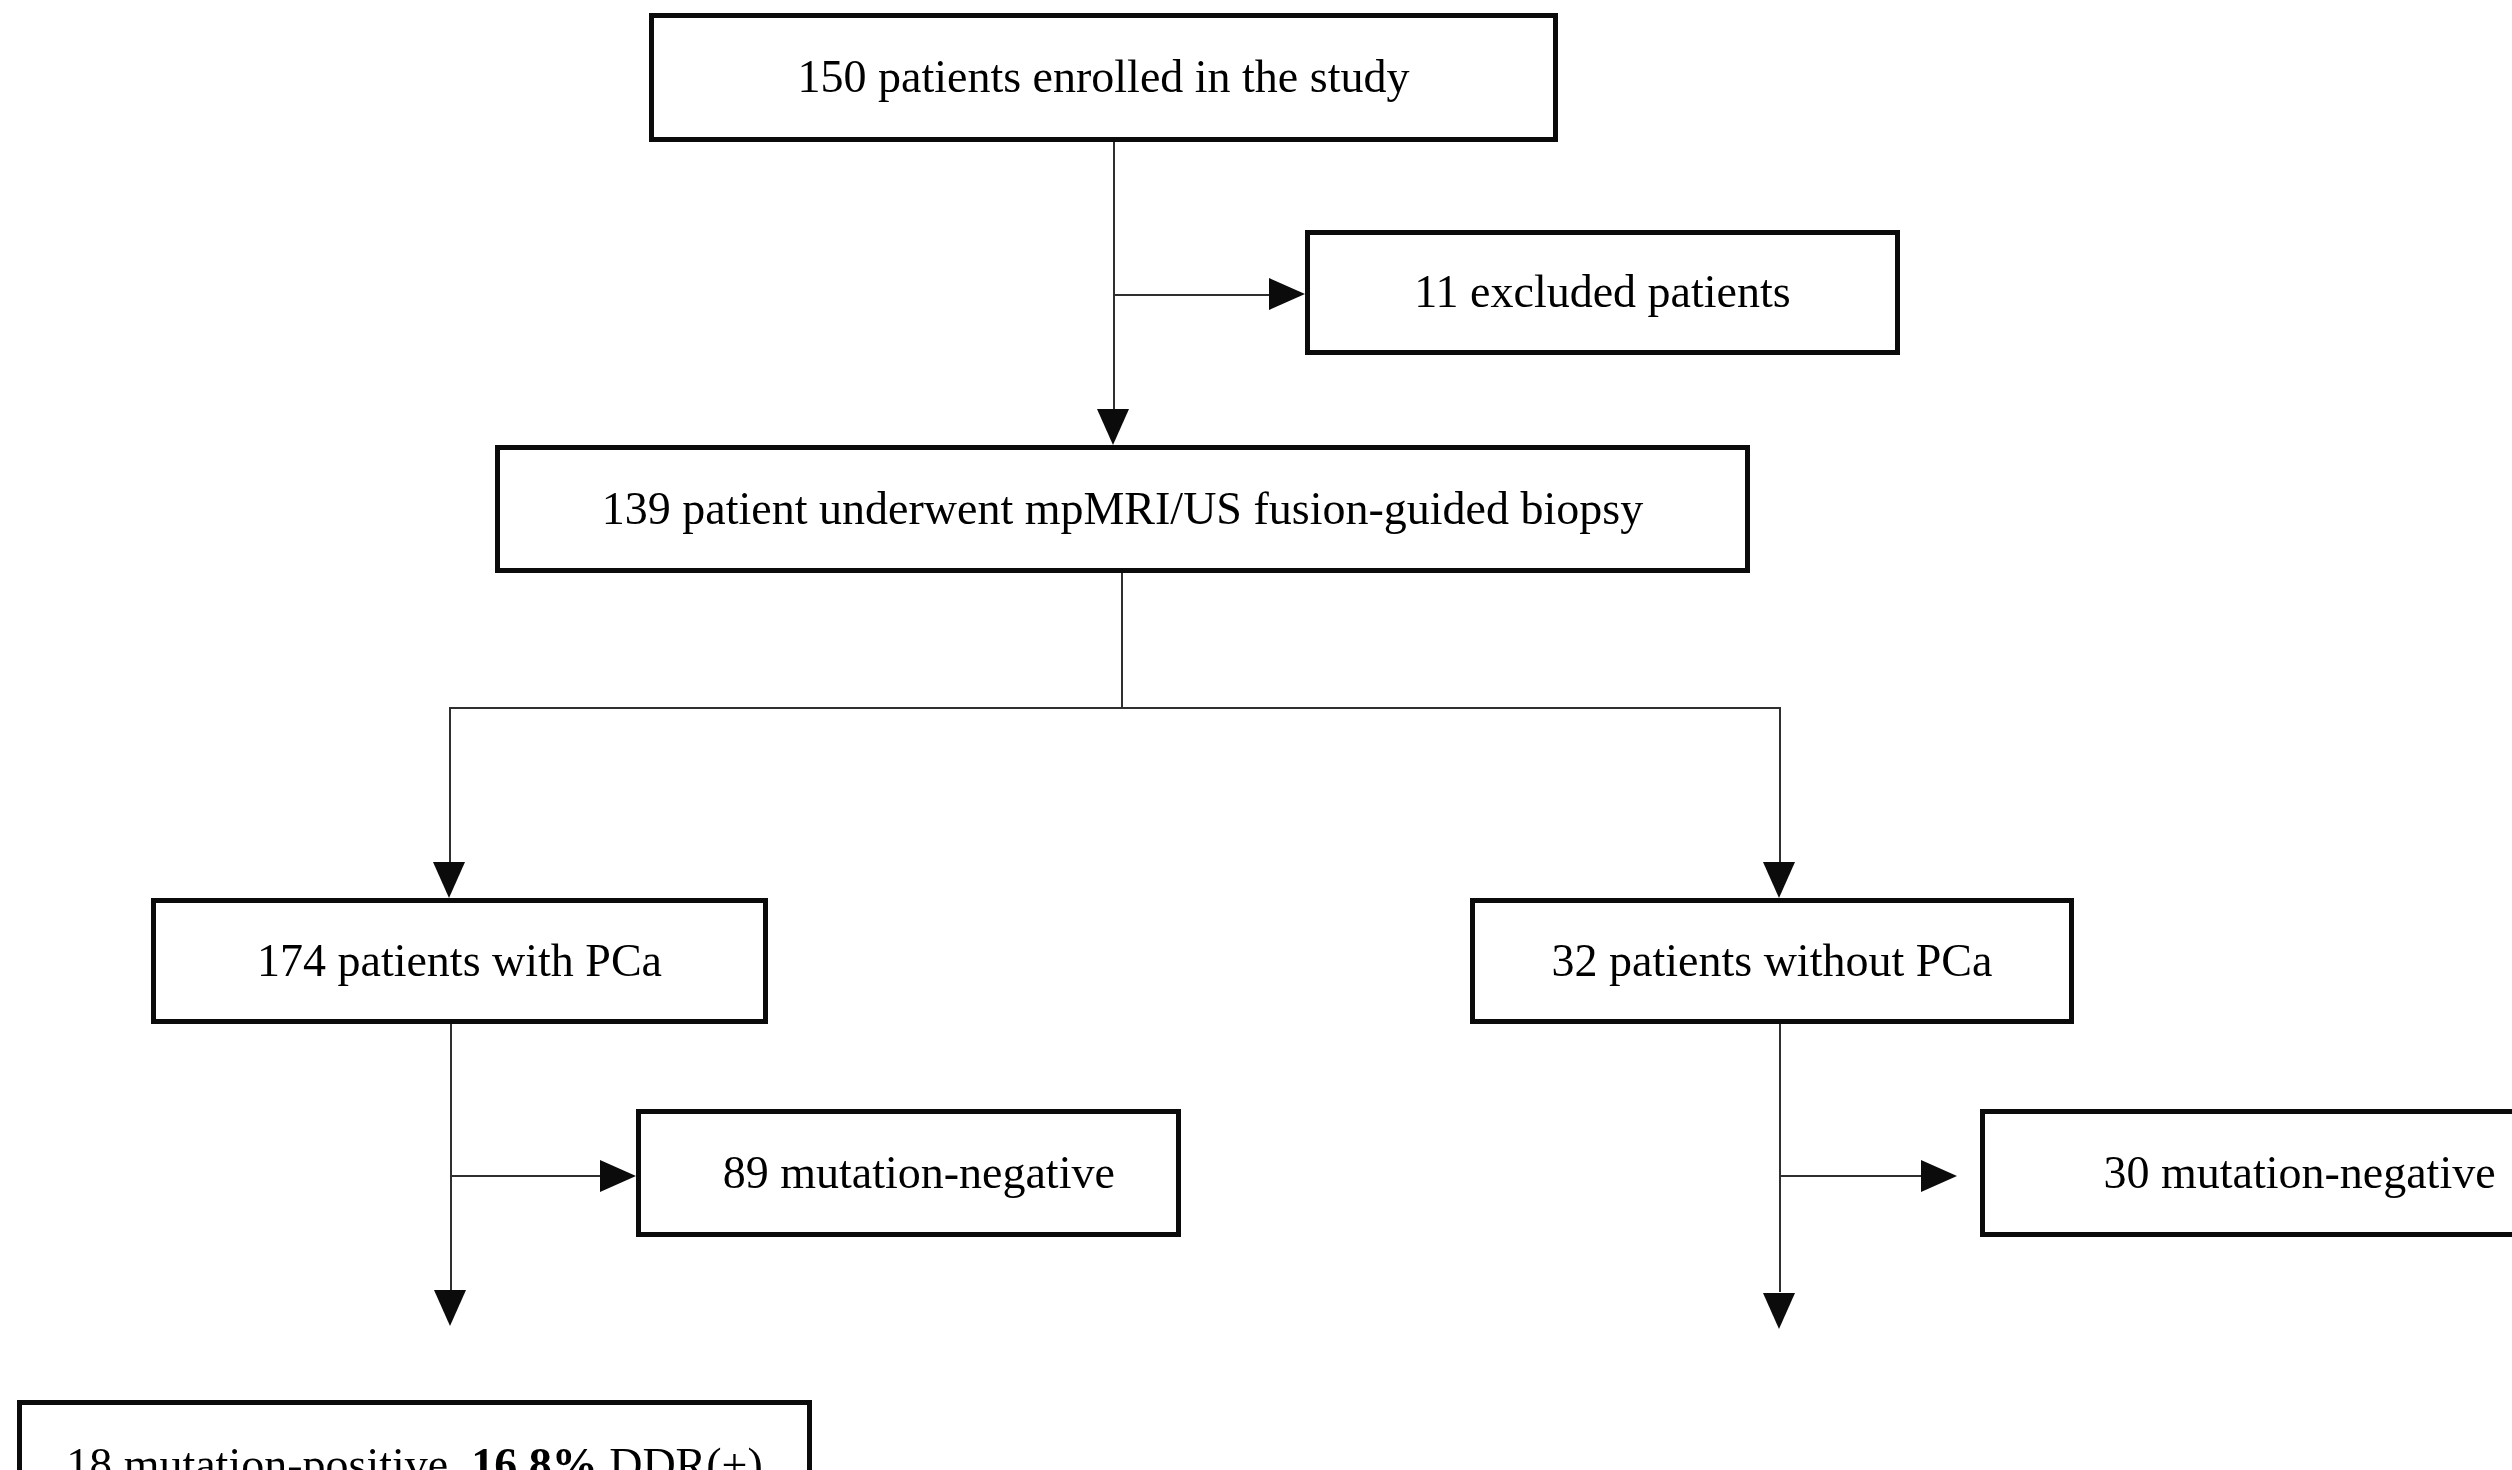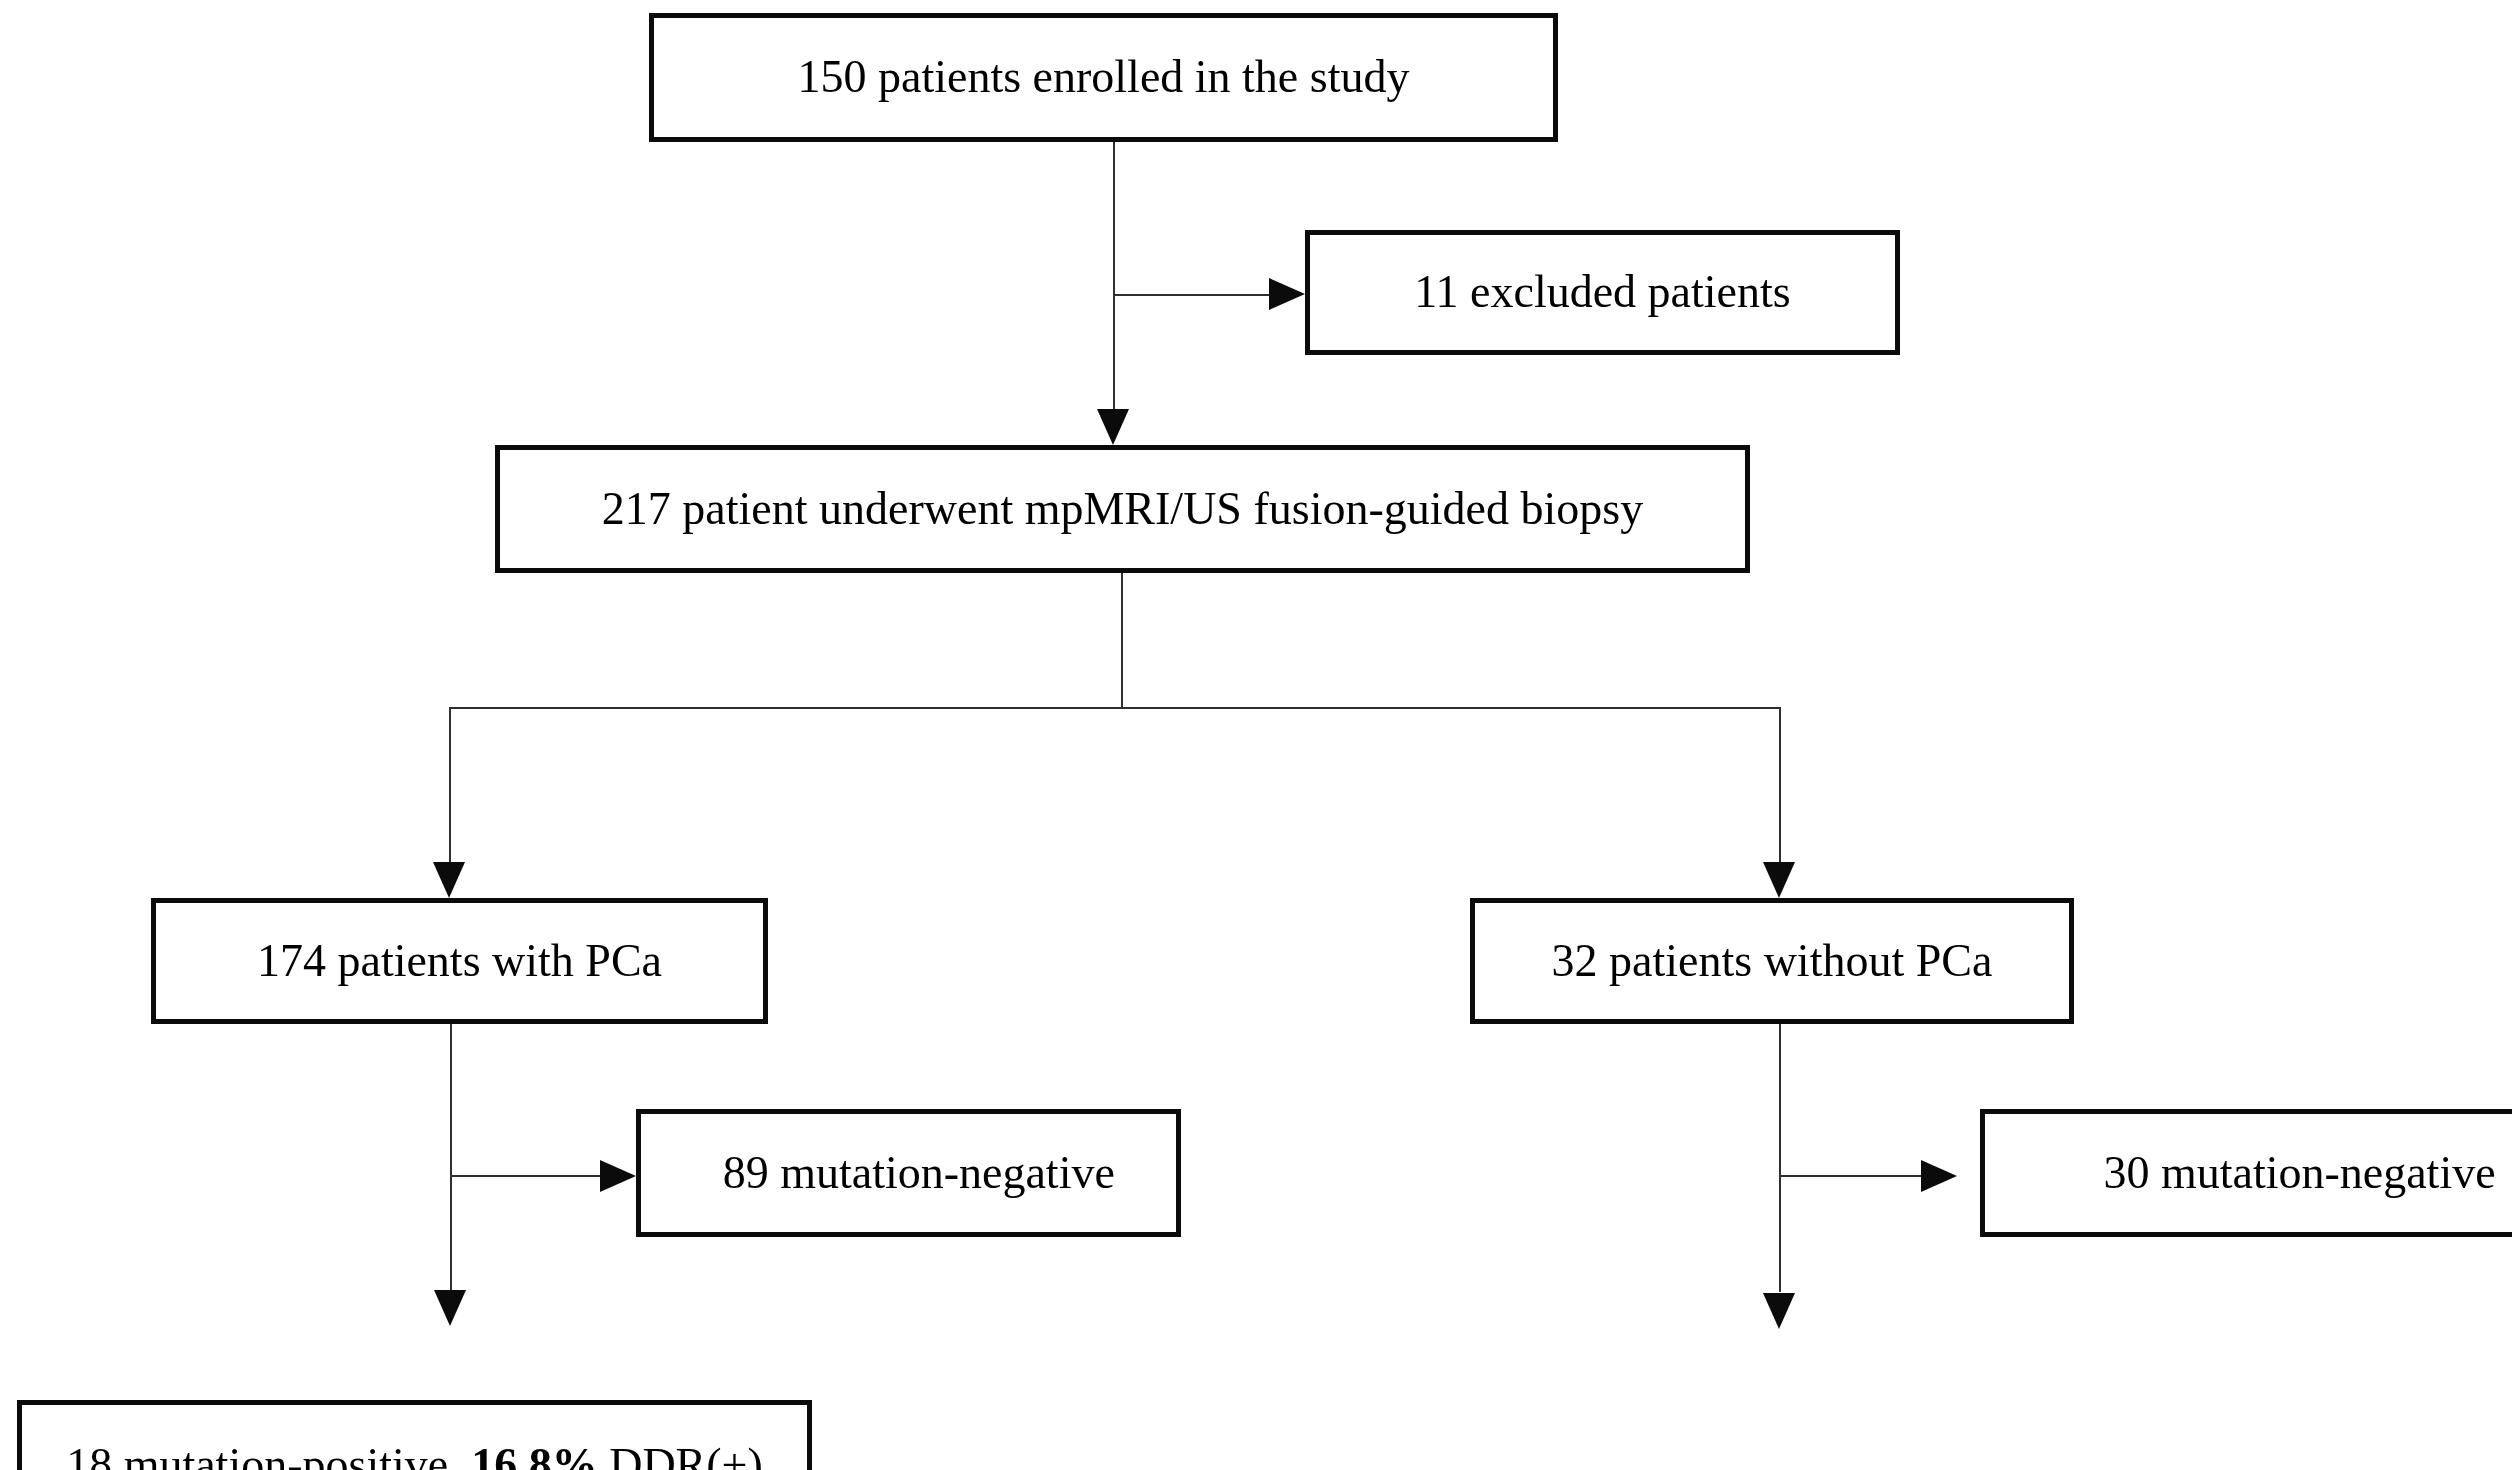--- a/index.html
+++ b/index.html
@@ -87,21 +87,21 @@
 
   <div class="node" style="left:649px; top:13.3px; width:909px; height:129px;">
     <span>150 patients enrolled in the study</span>
   </div>
 
   <div class="node" style="left:1305px; top:230px; width:595px; height:125px;">
     <span>11 excluded patients</span>
   </div>
 
   <div class="node" style="left:495px; top:445px; width:1255px; height:128px;">
-    <span>217 patient underwent mpMRI/US fusion-guided biopsy</span>
+    <span>139 patient underwent mpMRI/US fusion-guided biopsy</span>
   </div>
 
   <div class="node" style="left:151px; top:898px; width:617px; height:126px;">
     <span>174 patients with PCa</span>
   </div>
 
   <div class="node" style="left:1470px; top:898px; width:604px; height:126px;">
     <span>32 patients without PCa</span>
   </div>
 

